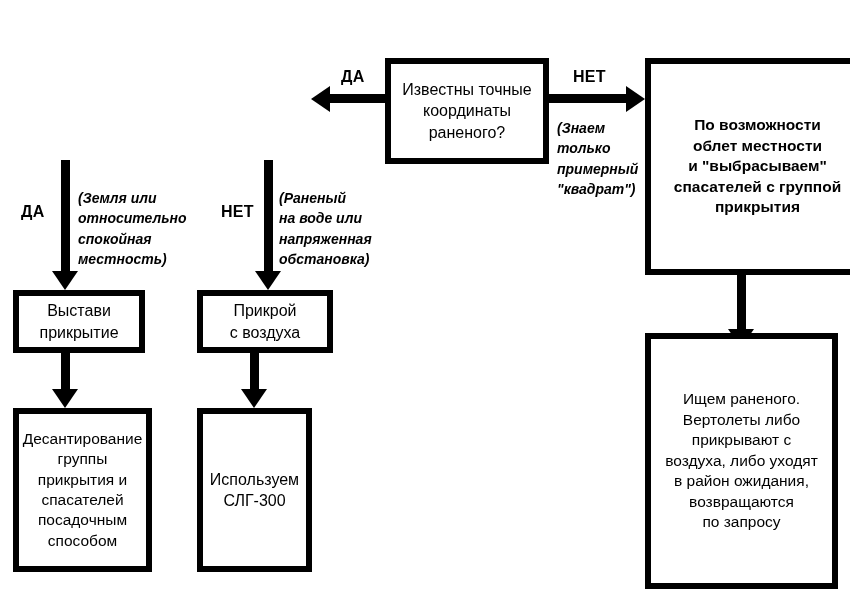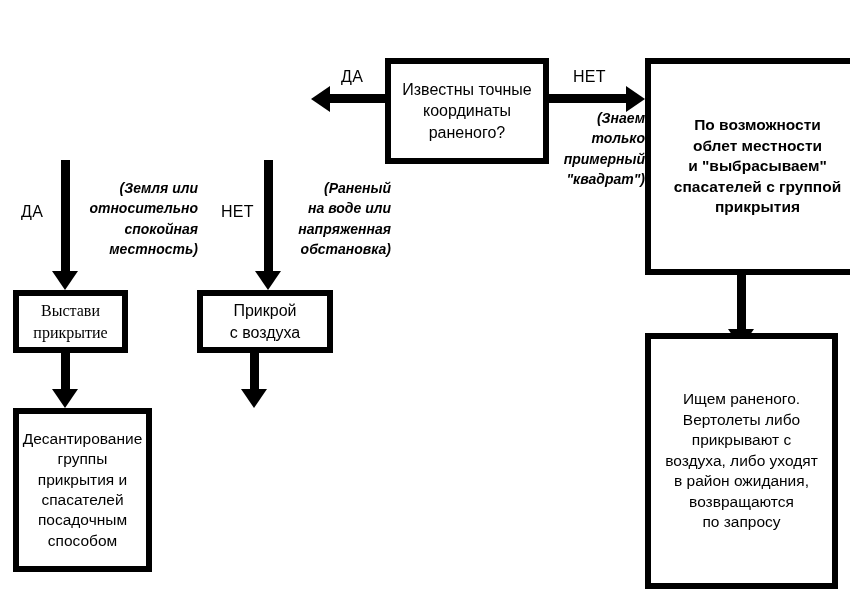--- a/index.html
+++ b/index.html
@@ -34,21 +34,21 @@
     width: 100%;
     padding: 0 6px;
     white-space: pre-line;
   }
 
   
   #node-can-land      { left: 13px;  top: 60px;  width: 300px; height: 105px; font-size: 17px; }
   #node-question      { left: 385px; top: 58px;  width: 164px; height: 106px; font-size: 16px; }
   #node-flyover       { left: 645px; top: 58px;  width: 225px; height: 217px; font-size: 15.5px; font-weight: bold; }
   #node-search        { left: 645px; top: 333px; width: 193px; height: 256px; font-size: 15.5px; font-weight: normal; }
-  #node-set-cover     { left: 13px;  top: 290px; width: 115px; height: 63px;  font-size: 16px; font-family: Liberation Serif, serif; }
+  #node-set-cover     { left: 13px;  top: 290px; width: 132px; height: 63px;  font-size: 16px; }
   #node-cover-air     { left: 197px; top: 290px; width: 136px; height: 63px;  font-size: 16px; }
   #node-landing-drop  { left: 13px;  top: 408px; width: 139px; height: 164px; font-size: 15.5px; }
   #node-slg           { left: 197px; top: 408px; width: 115px; height: 164px; font-size: 16px; }
 
   
   .line {
     position: absolute;
     background: #000000;
     z-index: 1;
   }
@@ -69,35 +69,36 @@
     border-right: 19px solid #000000;
   }
   .arrow-right {
     border-top: 13px solid transparent;
     border-bottom: 13px solid transparent;
     border-left: 19px solid #000000;
   }
 
   .edge-label {
     position: absolute;
-    font-weight: normal;
+    font-weight: bold;
     font-size: 16px;
     letter-spacing: 0.3px;
     z-index: 4;
     white-space: nowrap;
   }
   .note {
     position: absolute;
     font-style: italic;
     font-weight: bold;
     font-size: 14px;
     line-height: 1.45;
-    text-align: right;
+    text-align: left;
     white-space: pre-line;
     z-index: 4;
+    margin-top: 10px;
   }
 </style>
 </head>
 <body>
 
 <div id="canvas">
 
 
   <div class="node" id="node-question">
     <span class="node-text">Известны точные
@@ -135,20 +136,24 @@
 
   <div class="node" id="node-landing-drop">
     <span class="node-text">Десантирование
 группы
 прикрытия и
 спасателей
 посадочным
 способом</span>
   </div>
 
+  <div class="node" id="node-slg">
+    <span class="node-text">Используем
+СЛГ-300</span>
+  </div>
 
   <div class="line" style="left:330px; top:94px; width:56px; height:9px;"></div>
   <div class="arrow-head arrow-left" style="left:311px; top:86px;"></div>
 
   <div class="line" style="left:545px; top:94px; width:81px; height:9px;"></div>
   <div class="arrow-head arrow-right" style="left:626px; top:86px;"></div>
 
   <div class="line" style="left:61px; top:160px; width:9px; height:113px;"></div>
   <div class="arrow-head arrow-down" style="left:52px; top:271px;"></div>
 

